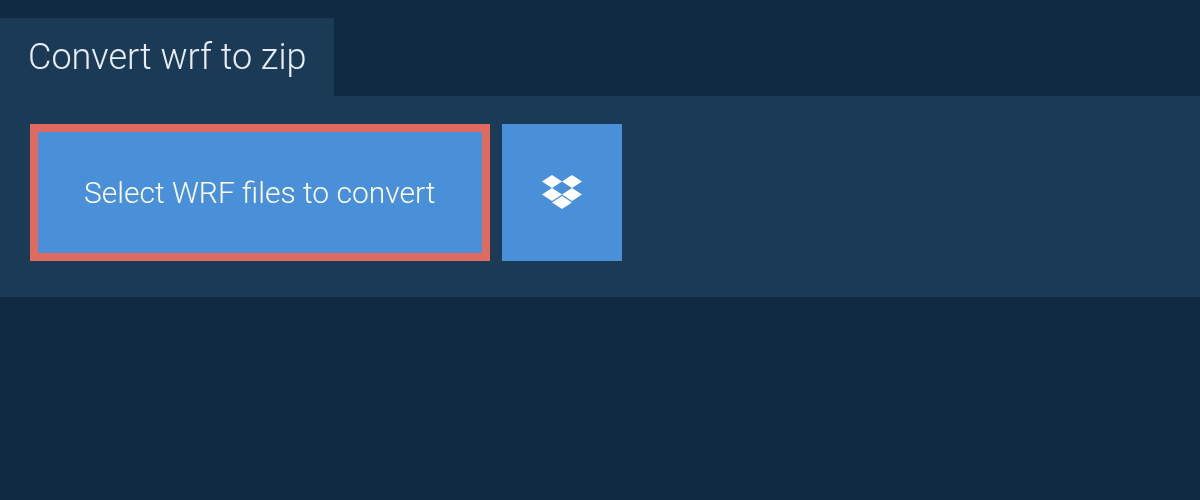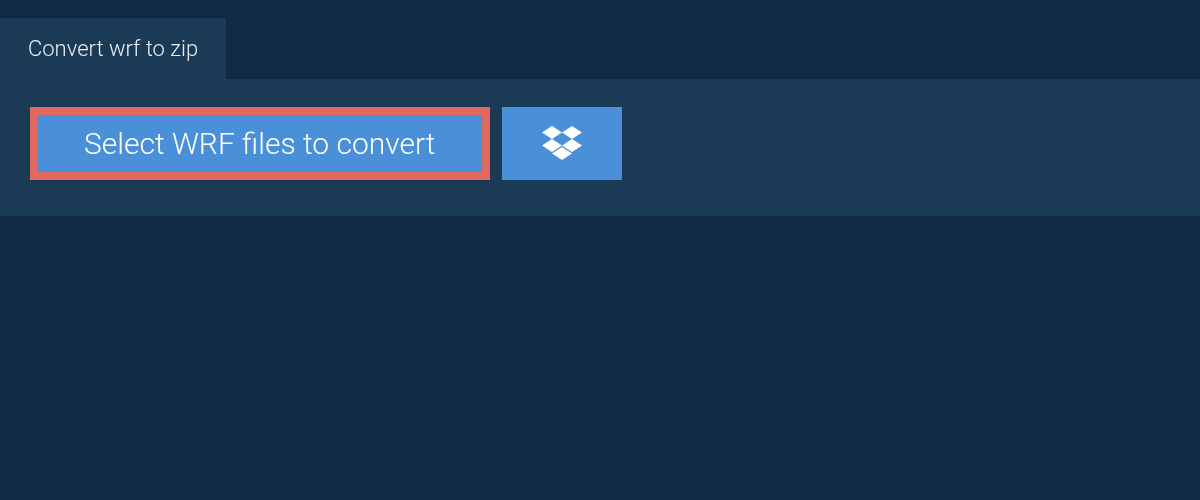--- a/index.html
+++ b/index.html
@@ -16,40 +16,40 @@
     }
     .tab-header {
       background: #1b3a56;
       padding: 18px 28px;
       display: inline-block;
       margin-top: 18px;
       margin-left: 0;
     }
     .tab-header-text {
       color: #e8eef5;
-      font-size: 22px;
+      font-size: 36px;
       font-weight: 300;
     }
     .main-panel {
       background: #1b3a56;
       padding: 28px 30px 36px 30px;
       width: 100%;
     }
     .button-row {
       display: flex;
       gap: 12px;
       align-items: stretch;
     }
     .select-button {
       background: #4a90d9;
       border: 8px solid #e06a5f;
       color: #ffffff;
       font-size: 30px;
       font-weight: 300;
-      padding: 11px 46px;
+      padding: 43px 46px;
       cursor: pointer;
       display: flex;
       align-items: center;
       justify-content: center;
       text-align: center;
     }
     .dropbox-button {
       background: #4a90d9;
       width: 120px;
       cursor: pointer;

